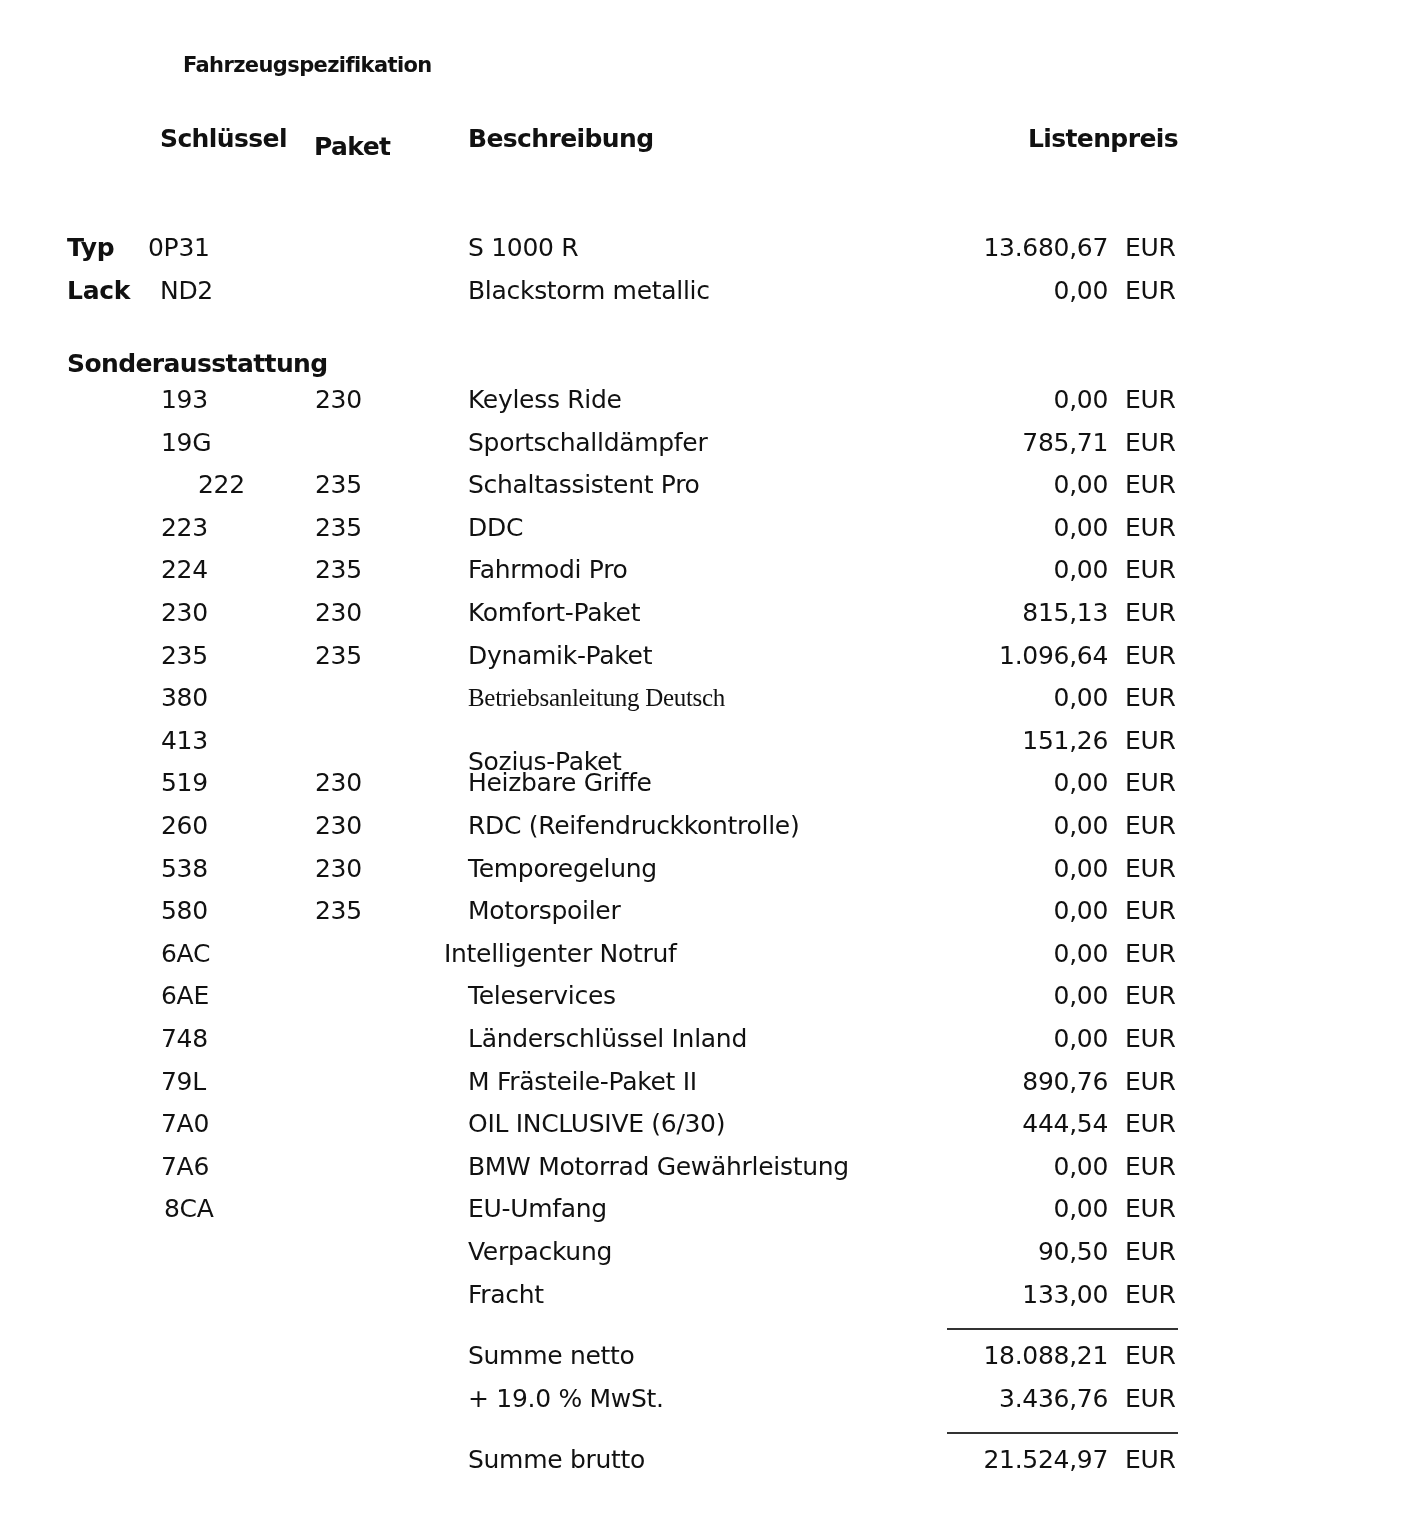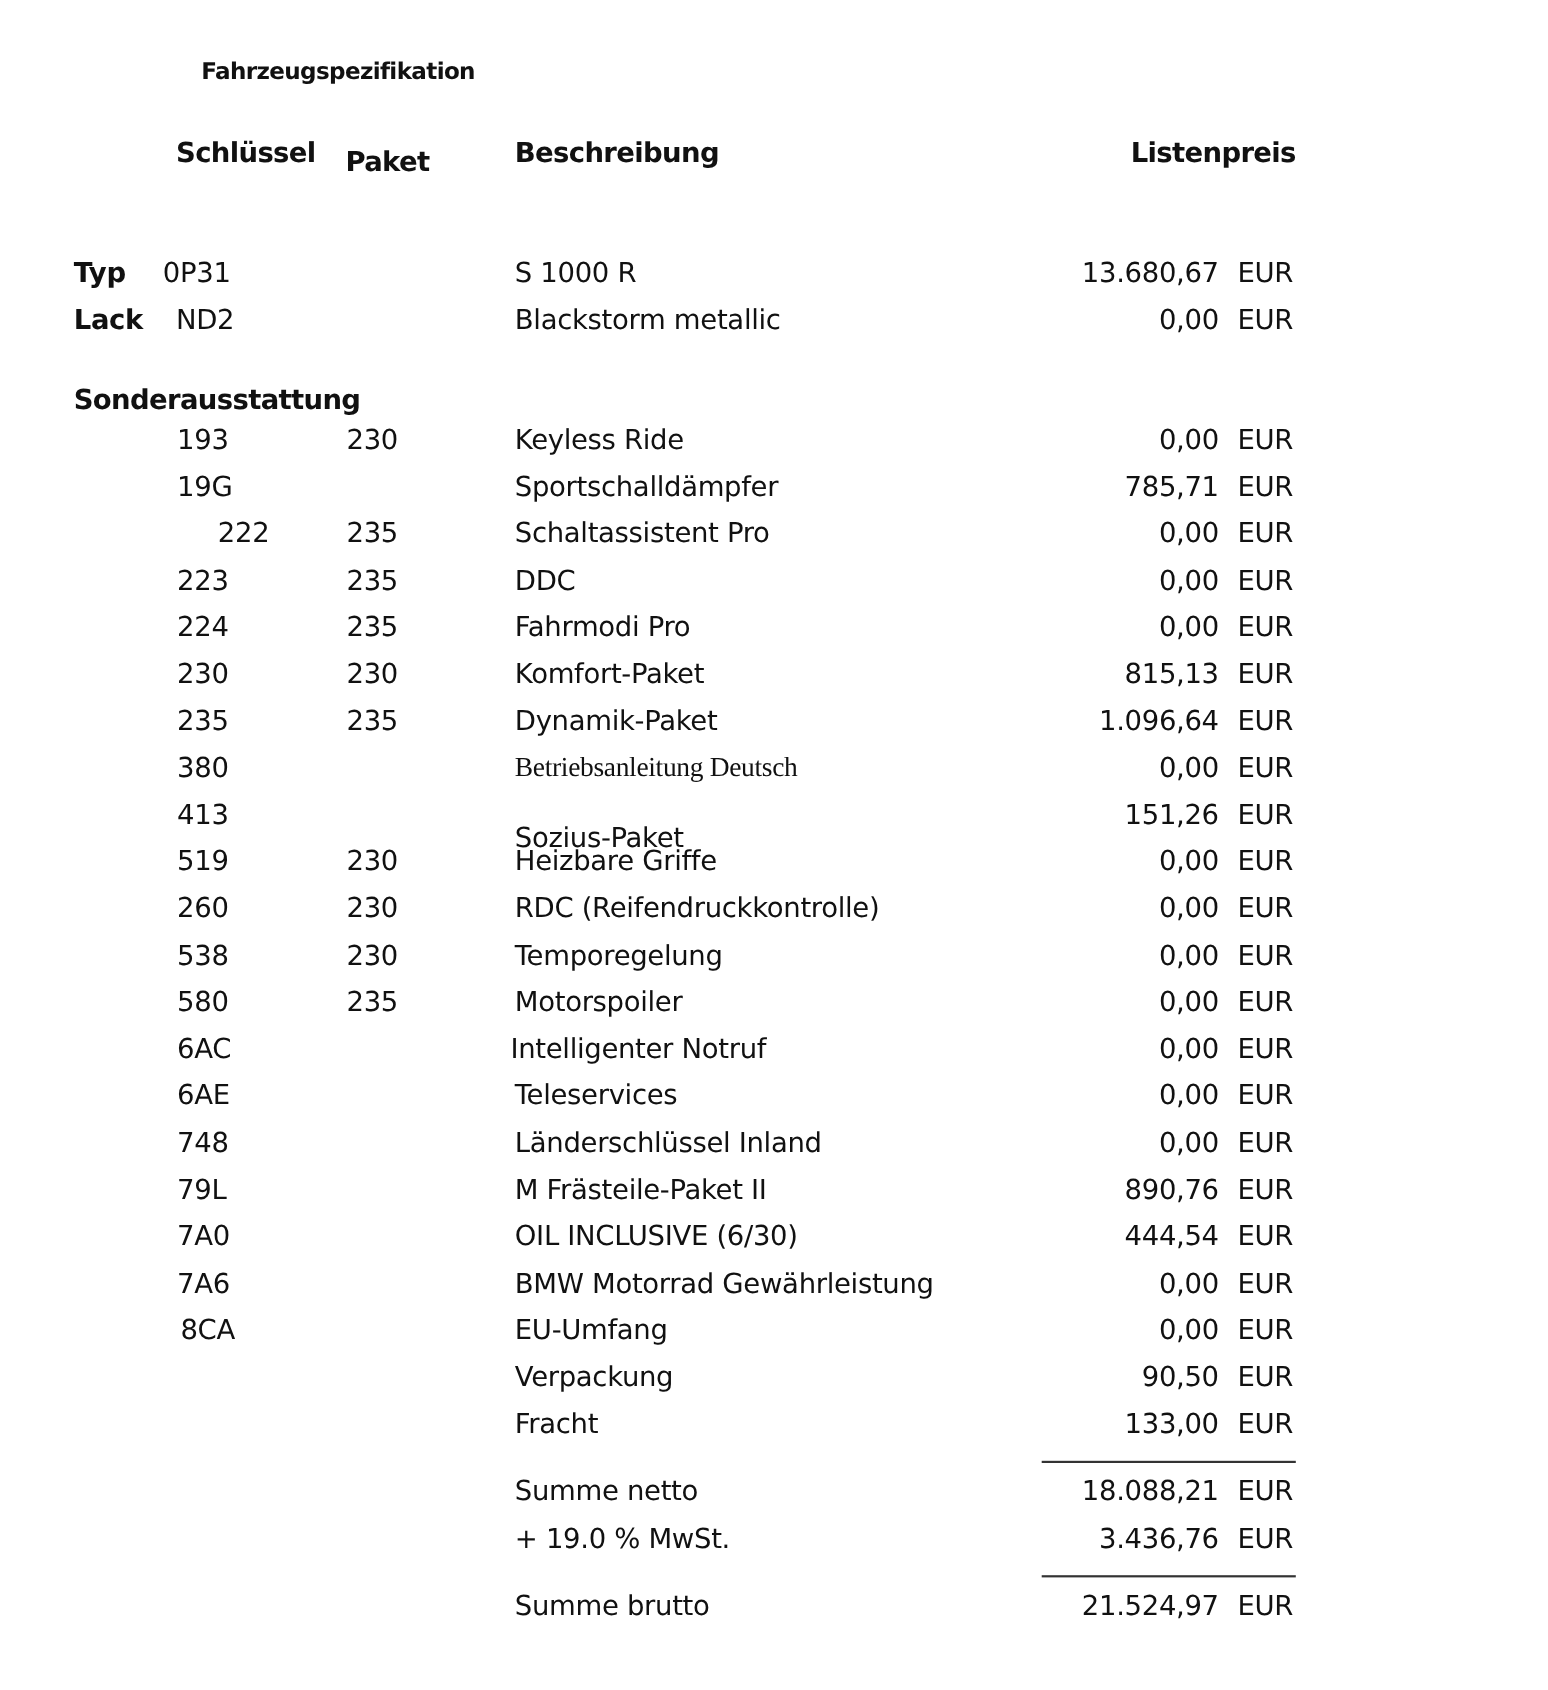--- a/index.html
+++ b/index.html
@@ -153,21 +153,21 @@
     <div>
       <div class="abs cell" style="left:161px; top:898px;">580</div>
       <div class="abs cell" style="left:315px; top:898px;">235</div>
       <div class="abs cell" style="left:468px; top:898px;">Motorspoiler</div>
       <div class="abs cell price" style="top:898px;">0,00</div>
       <div class="abs cell cur" style="top:898px;">EUR</div>
     </div>
     <div>
       <div class="abs cell" style="left:161px; top:941px;">6AC</div>
       <div class="abs cell" style="left:315px; top:941px;"></div>
-      <div class="abs cell" style="left:464px; top:941px;text-align:right;">Intelligenter Notruf</div>
+      <div class="abs cell" style="left:444px; top:941px;text-align:right;">Intelligenter Notruf</div>
       <div class="abs cell price" style="top:941px;">0,00</div>
       <div class="abs cell cur" style="top:941px;">EUR</div>
     </div>
     <div>
       <div class="abs cell" style="left:161px; top:983px;">6AE</div>
       <div class="abs cell" style="left:315px; top:983px;"></div>
       <div class="abs cell" style="left:468px; top:983px;">Teleservices</div>
       <div class="abs cell price" style="top:983px;">0,00</div>
       <div class="abs cell cur" style="top:983px;">EUR</div>
     </div>

